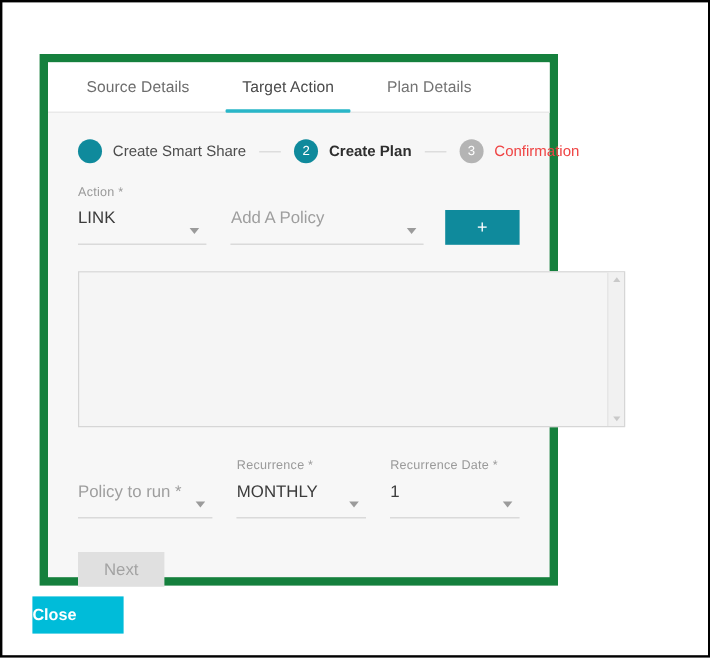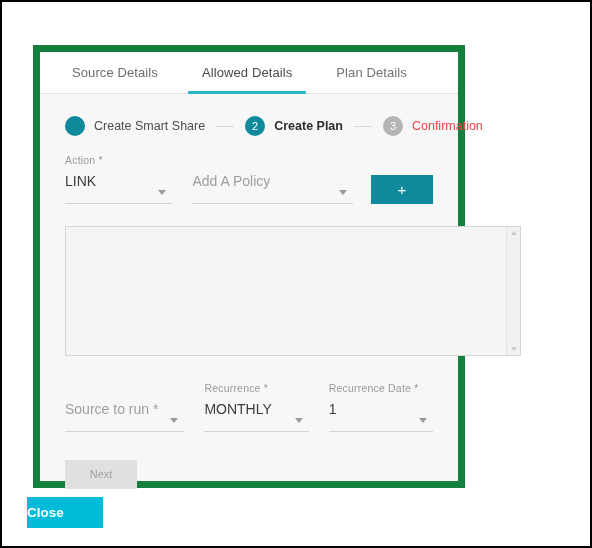--- a/index.html
+++ b/index.html
@@ -220,21 +220,21 @@
   .f-recdate { width: 142px; margin-left: 20px; }
 
   
   .next-btn {
     margin-top: 28px;
     width: 72px;
     height: 29px;
     background: #e0e0e0;
     border: none;
     color: #a3a3a3;
-    font-size: 11px;
+    font-size: 14px;
     line-height: 29px;
     text-align: center;
     cursor: default;
     user-select: none;
   }
 
   
   .close-btn {
     position: absolute;
     left: 25px;
@@ -257,21 +257,21 @@
 
 <div class="screen">
 
   <div class="card">
 
     <div class="tabbar">
       <div class="tab">
         <span>Source Details</span>
       </div>
       <div class="tab active">
-        <span>Allowed Details</span>
+        <span>Target Action</span>
         <span class="underline"></span>
       </div>
       <div class="tab disabled">
         <span>Plan Details</span>
       </div>
     </div>
 
     <div class="stepper">
 
       <div class="step">
@@ -318,21 +318,21 @@
         <span></span>
         <div class="scrollbar">
           <span class="sb-arrow up"></span>
           <span class="sb-arrow down"></span>
         </div>
       </div>
 
       <div class="row row2">
 
         <div class="field f-allowed">
-          <span class="field-value placeholder">Source to run *</span>
+          <span class="field-value placeholder">Policy to run *</span>
           <span class="caret"></span>
         </div>
 
         <div class="field f-recur">
           <span class="field-label">Recurrence *</span>
           <span class="field-value">MONTHLY</span>
           <span class="caret"></span>
         </div>
 
         <div class="field f-recdate">

